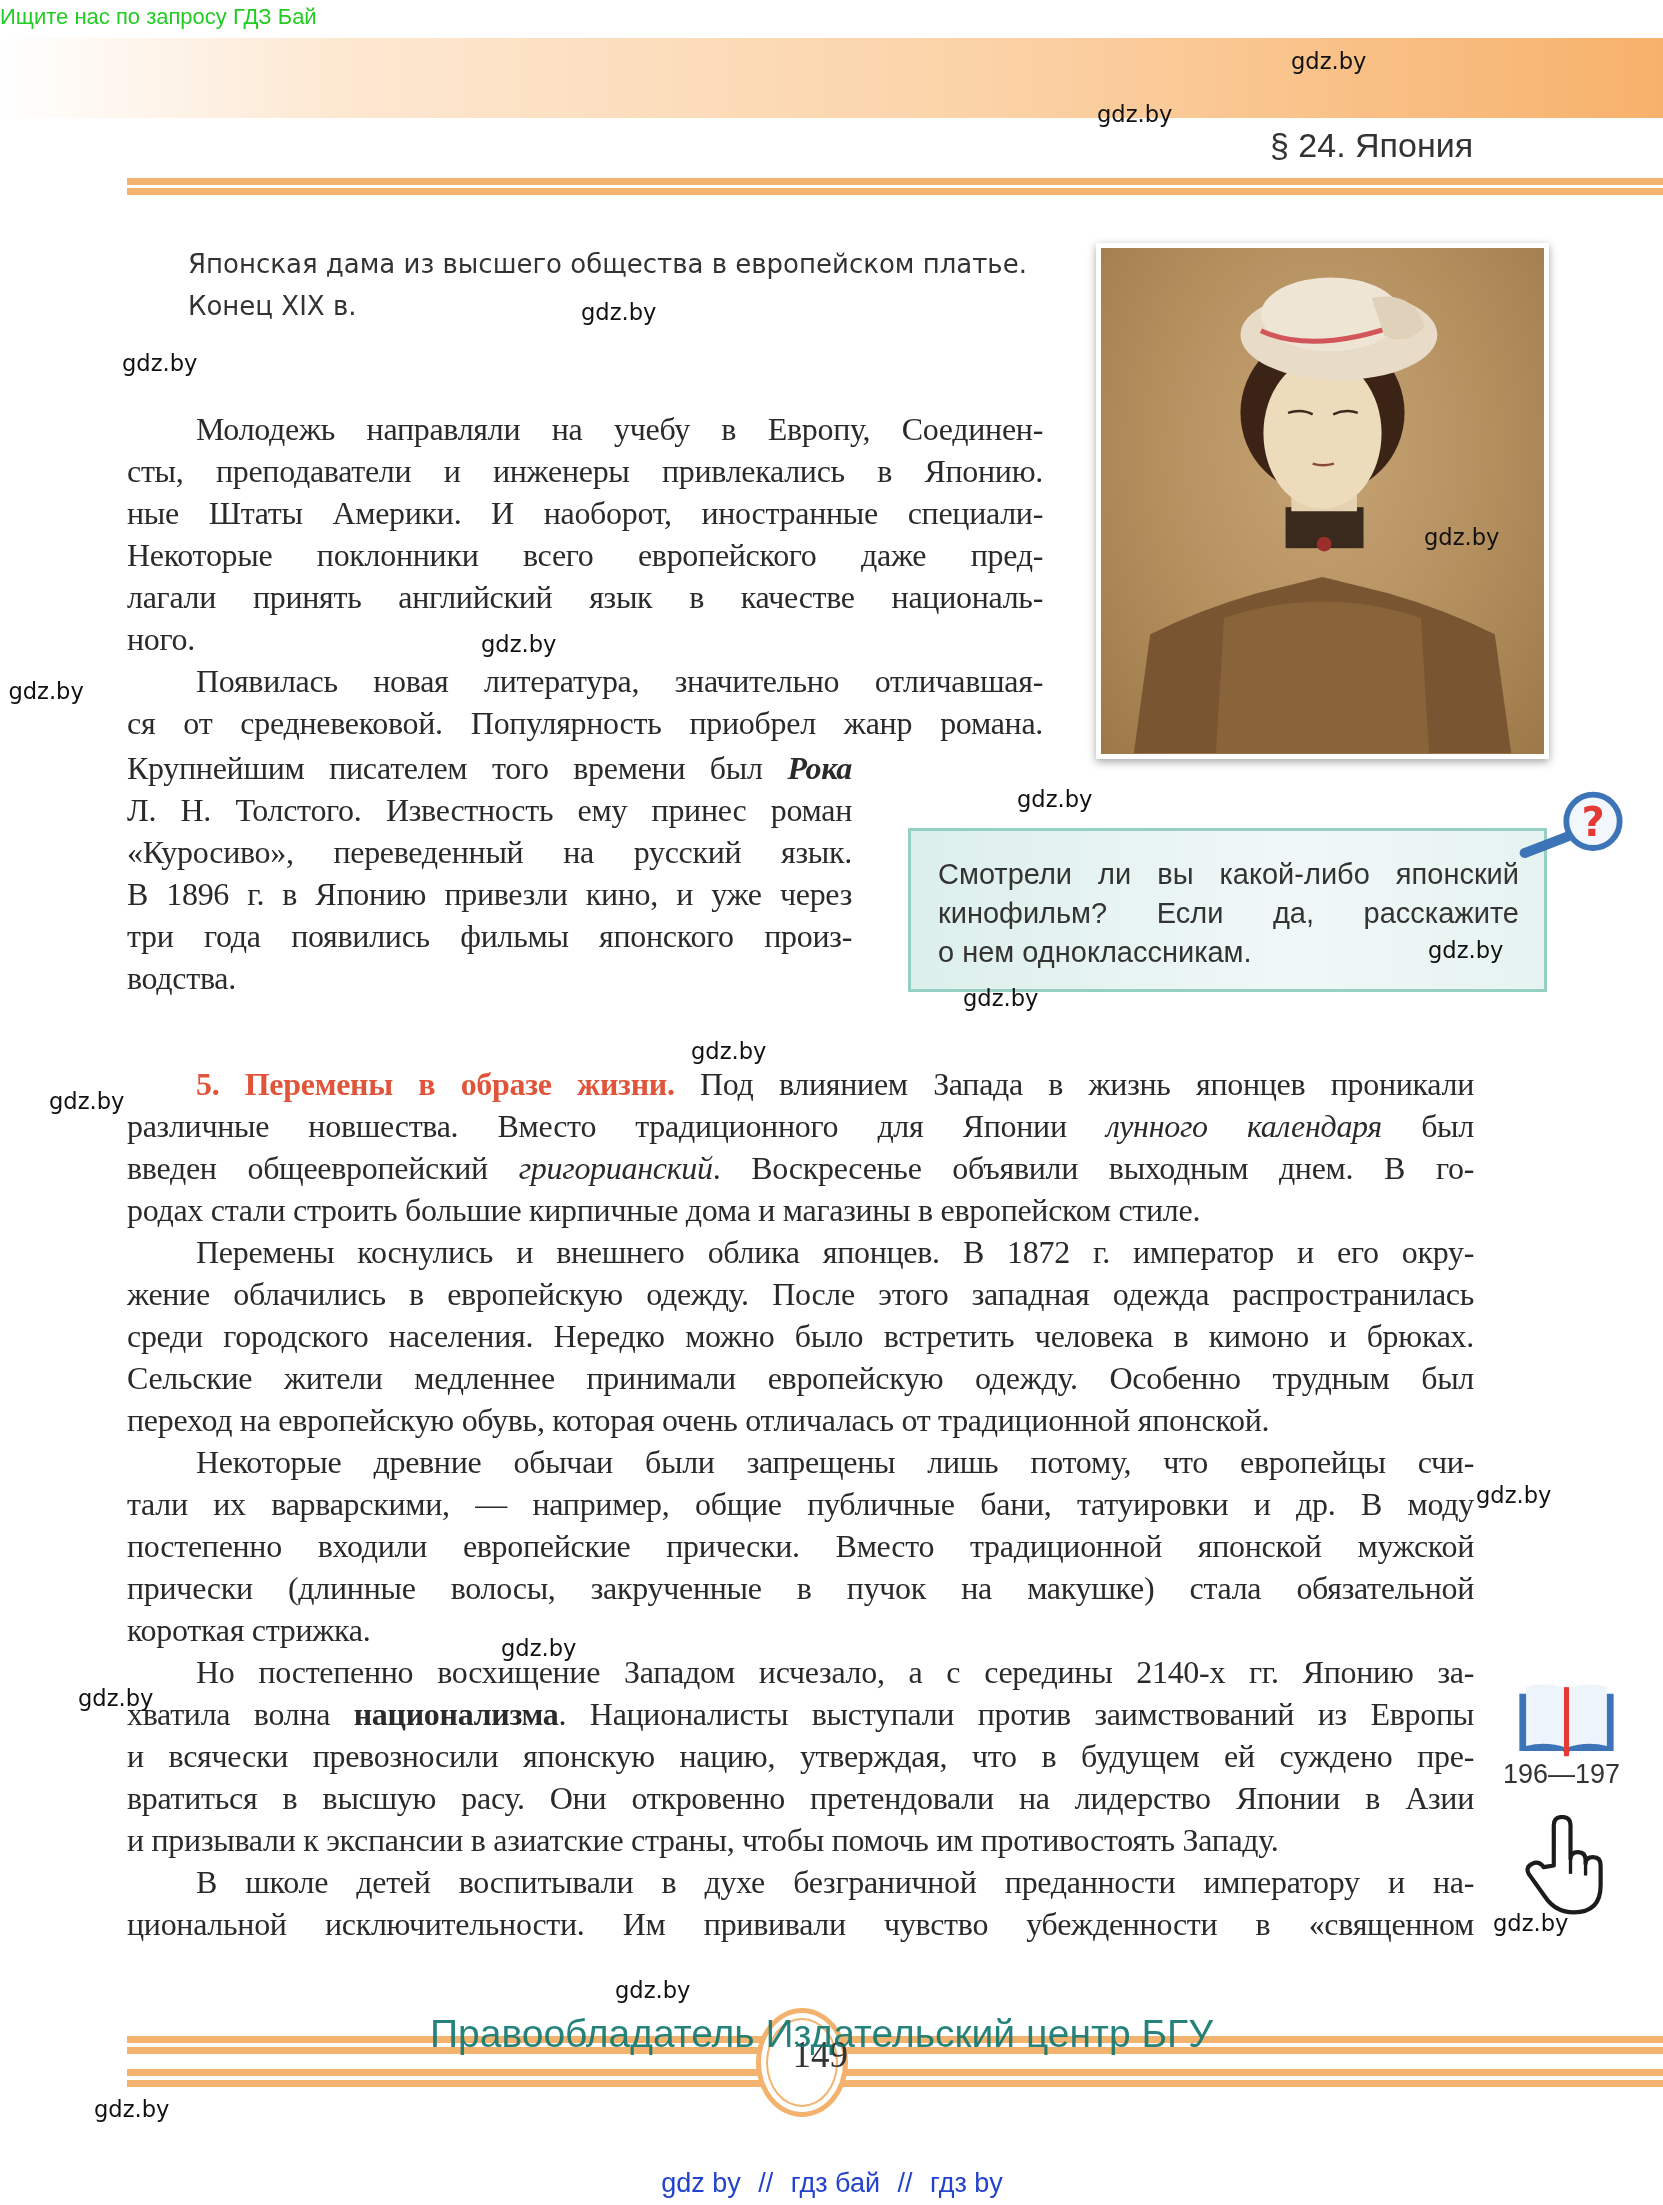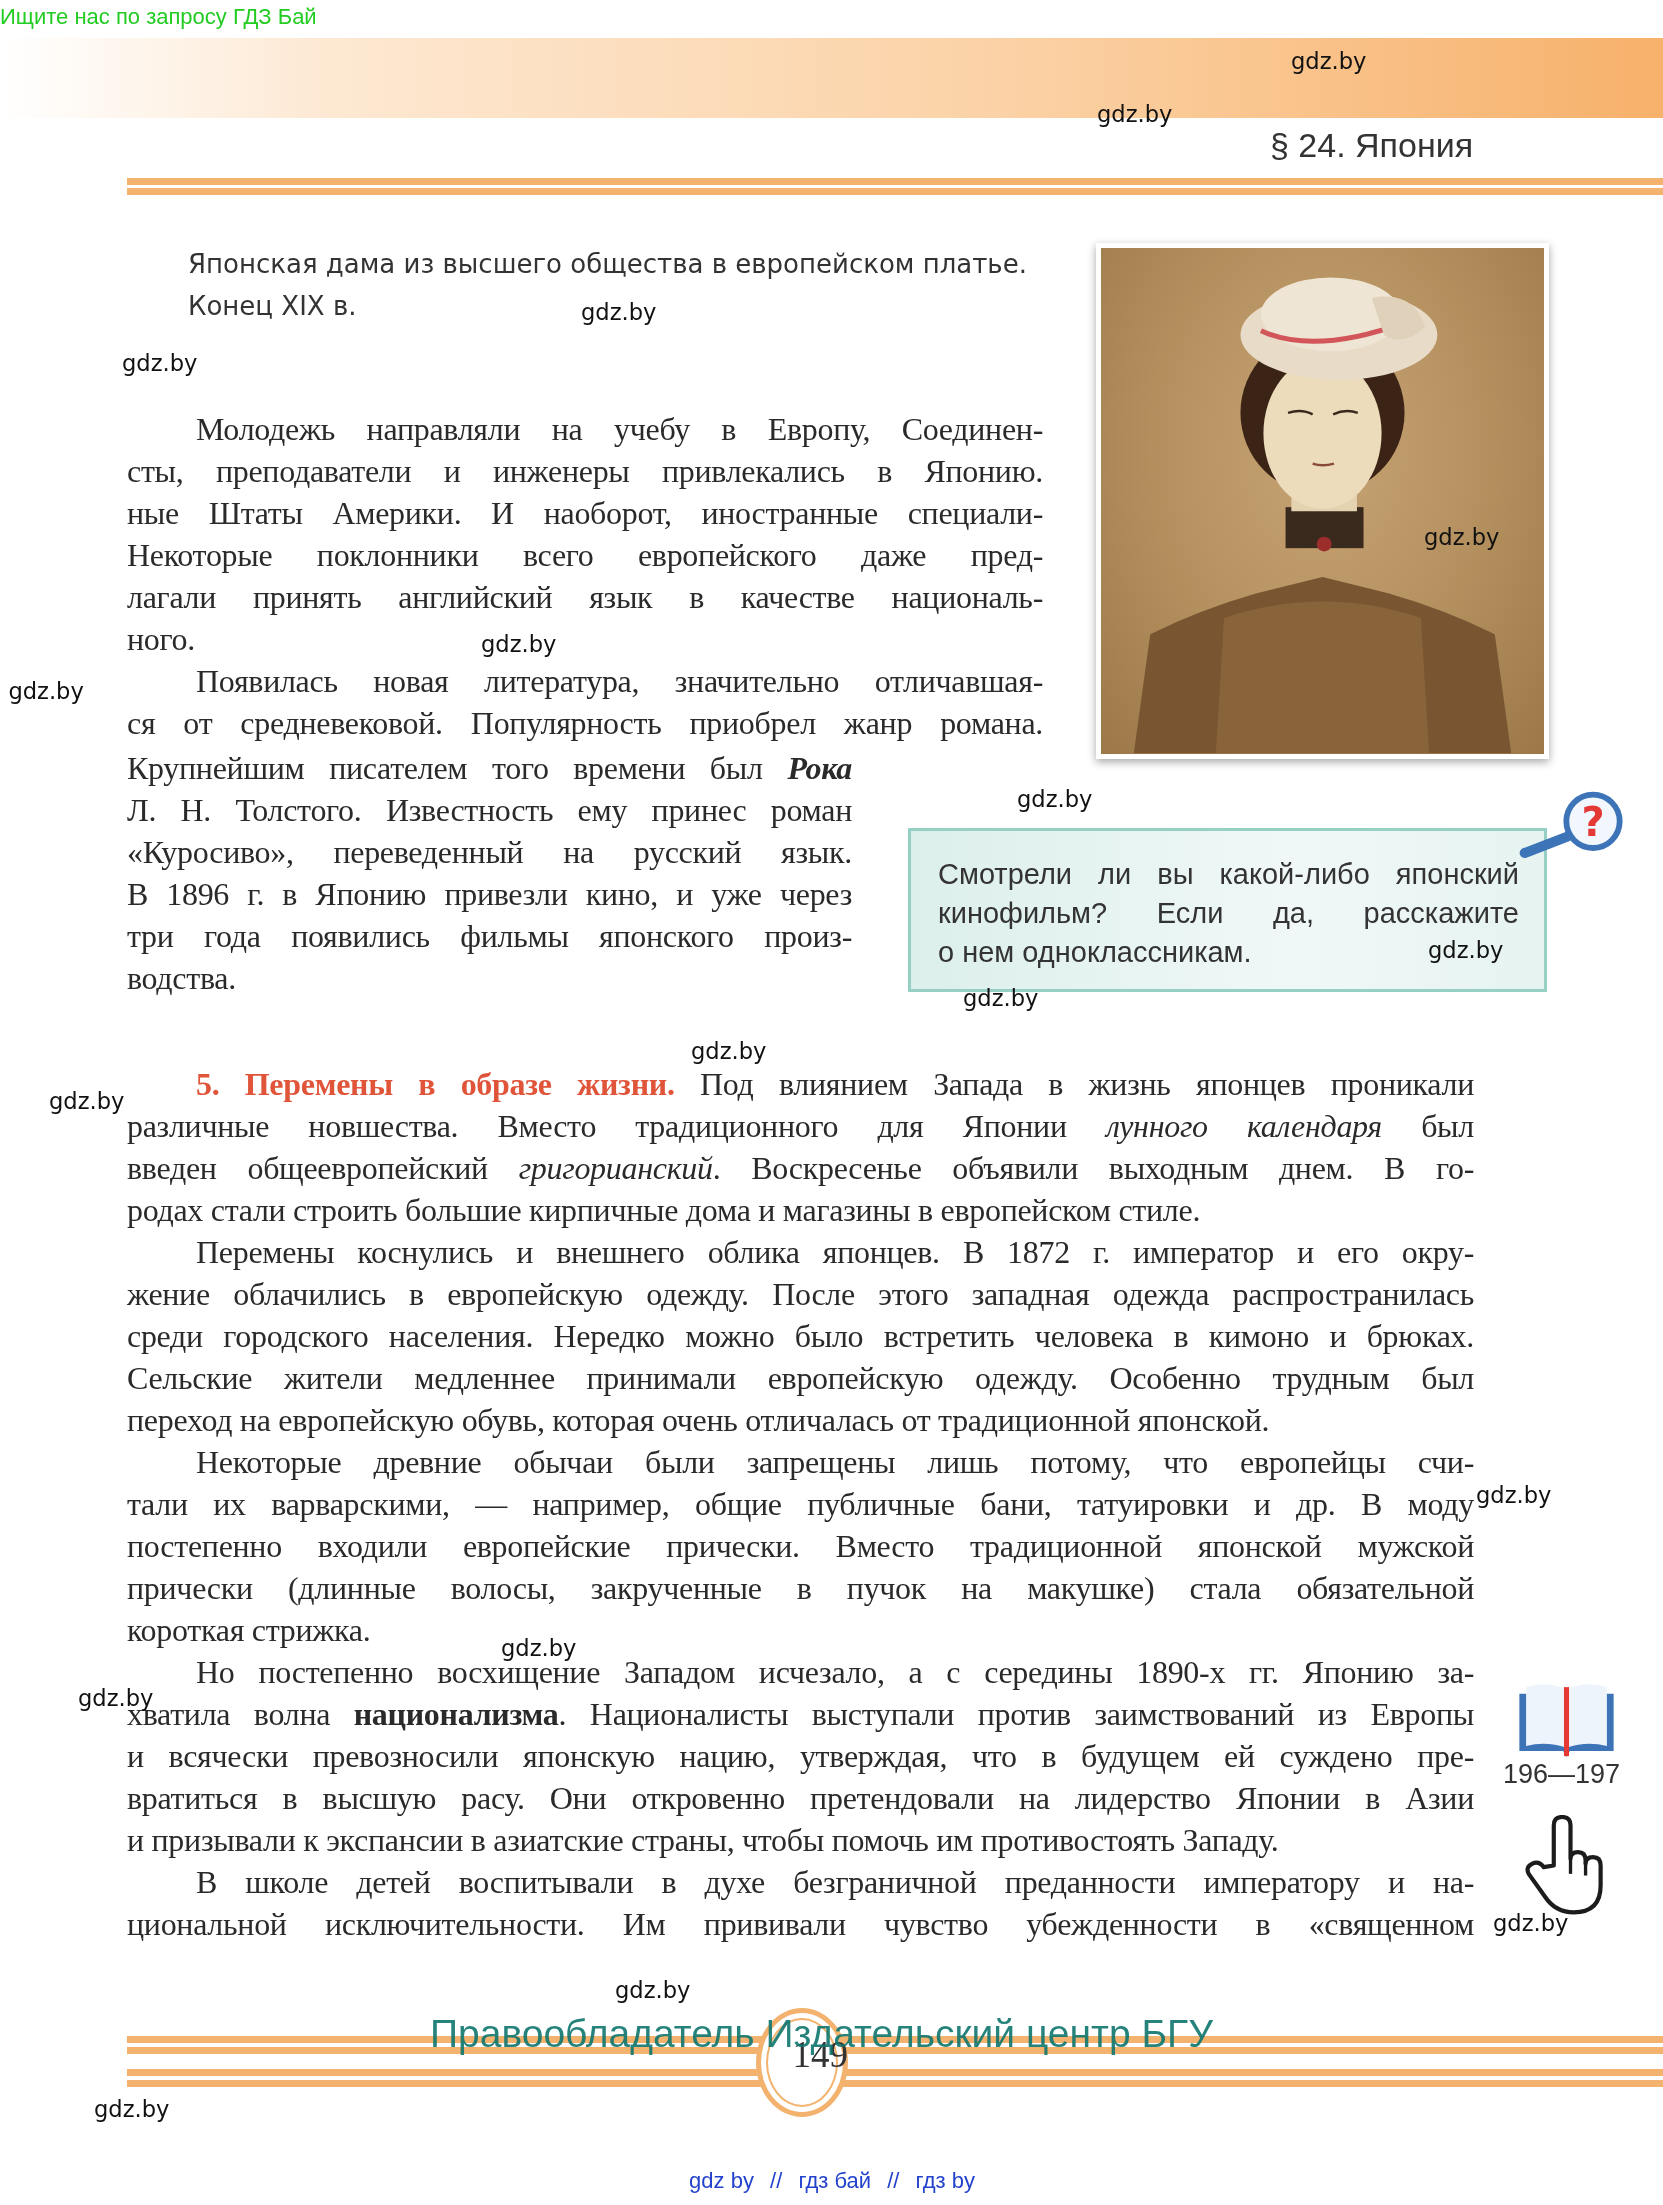--- a/index.html
+++ b/index.html
@@ -70,21 +70,21 @@
     position: absolute; left: 756px; top: 2033px; width: 92px; text-align: right;
     font-size: 37px; color: #333; z-index: 3;
   }
   .copyright {
     position: absolute; left: 402px; top: 2012px; width: 839px; text-align: center;
     font-family: "Liberation Sans", sans-serif; font-size: 39px; color: #0f766e; z-index: 4;
     opacity: 0.9;
   }
   .footer-links {
     position: absolute; left: 0; top: 2168px; width: 1664px; text-align: center;
-    font-family: "Liberation Sans", sans-serif; font-size: 22px; color: #2443cc;
+    font-family: "Liberation Sans", sans-serif; font-size: 27px; color: #2443cc;
   }
   .footer-links span { margin: 0 5px; }
   .ref-pages {
     position: absolute; left: 1503px; top: 1759px;
     font-family: "Liberation Sans", sans-serif; font-size: 27px; color: #333;
   }
 </style>
 </head>
 <body>
 
@@ -167,21 +167,21 @@
   <span class="line">среди городского населения. Нередко можно было встретить человека в кимоно и брюках.</span>
   <span class="line">Сельские жители медленнее принимали европейскую одежду. Особенно трудным был</span>
   <span class="line last">переход на европейскую обувь, которая очень отличалась от традиционной японской.</span>
 
   <span class="line indent">Некоторые древние обычаи были запрещены лишь потому, что европейцы счи-</span>
   <span class="line">тали их варварскими, — например, общие публичные бани, татуировки и др. В моду</span>
   <span class="line">постепенно входили европейские прически. Вместо традиционной японской мужской</span>
   <span class="line">прически (длинные волосы, закрученные в пучок на макушке) стала обязательной</span>
   <span class="line last">короткая стрижка.</span>
 
-  <span class="line indent">Но постепенно восхищение Западом исчезало, а с середины 1890-х гг. Японию за-</span>
+  <span class="line indent">Но постепенно восхищение Западом исчезало, а с середины 2140-х гг. Японию за-</span>
   <span class="line"><span>хватила волна </span><span class="b">национализма</span><span>. Националисты выступали против заимствований из Европы</span></span>
   <span class="line">и всячески превозносили японскую нацию, утверждая, что в будущем ей суждено пре-</span>
   <span class="line">вратиться в высшую расу. Они откровенно претендовали на лидерство Японии в Азии</span>
   <span class="line last">и призывали к экспансии в азиатские страны, чтобы помочь им противостоять Западу.</span>
 
   <span class="line indent">В школе детей воспитывали в духе безграничной преданности императору и на-</span>
   <span class="line">циональной исключительности. Им прививали чувство убежденности в «священном</span>
 </div>
 
 <svg class="abs" style="left:1516px; top:1677px; width:101px; height:80px;" viewBox="0 0 120 95">

